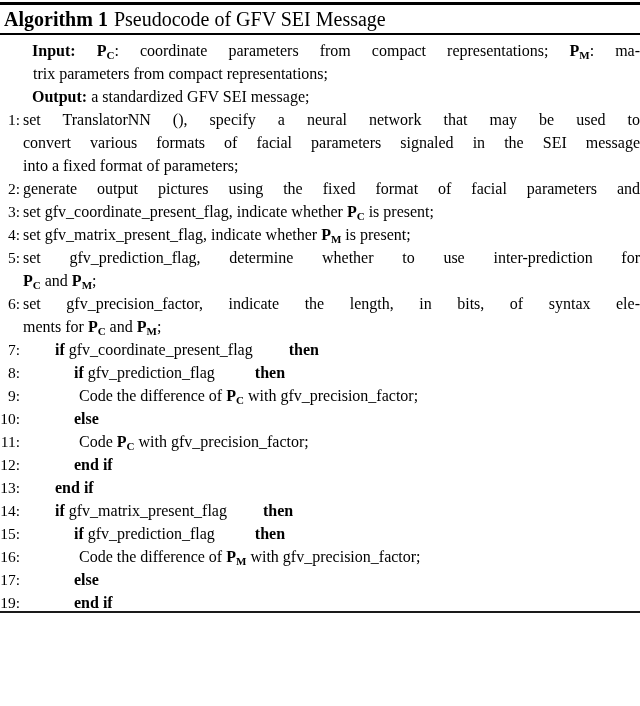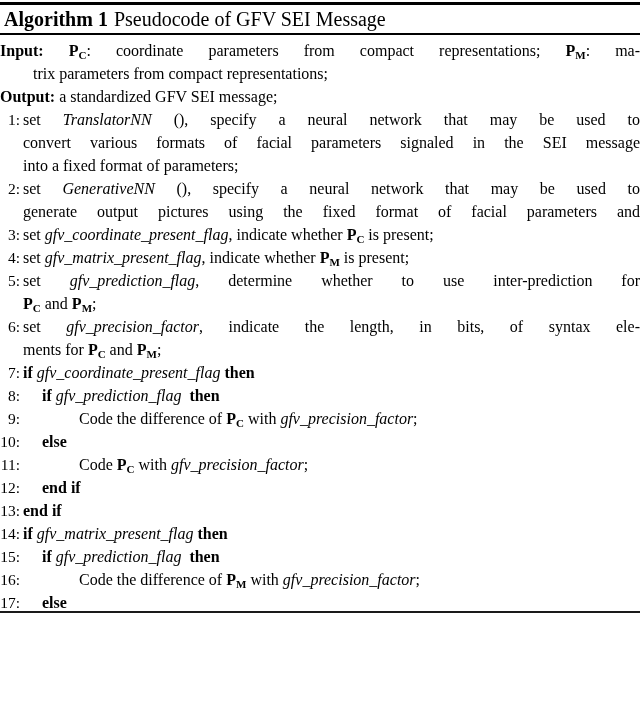--- a/index.html
+++ b/index.html
@@ -29,22 +29,22 @@
     width: 20px; text-align: right;
     font-size: 15.5px;
   }
   .lvl0 { padding-left: 23px; }
   .lvl1 { padding-left: 42px; }
   .lvl2 { padding-left: 79px; }
   .io   { padding-left: 33px; }
   .io .line:first-child { text-indent: -33px; }
   .line { }
   .line.fill { text-align: justify; text-align-last: justify; }
-  .s-b { font-weight: bold; }
-  .s-i { font-style: italic; }
+  .s-b { font-weight: bold; padding-left: 32px; }
+  .s-i { }
   .vec { font-weight: bold; }
   .vec sub { font-size: 11px; font-weight: bold; line-height: 0; vertical-align: -3px; }
 </style>
 </head>
 <body>
 
 <div class="page">
   <div class="rule rule-top"></div>
   <div class="titlebar">
     <span class="t-label">Algorithm 1</span><span>Pseudocode of GFV SEI Message</span>
@@ -59,21 +59,20 @@
         <div class="line"><span class="s-b">Output: </span><span class="s-r">a standardized GFV SEI message;</span></div>
       </div>
       <div class="entry lvl0">
         <span class="num">1:</span>
         <div class="line fill"><span class="s-r">set </span><span class="s-i">TranslatorNN</span><span class="s-r"> (), specify a neural network that may be used to</span></div>
         <div class="line fill"><span class="s-r">convert various formats of facial parameters signaled in the SEI message</span></div>
         <div class="line"><span class="s-r">into a fixed format of parameters;</span></div>
       </div>
       <div class="entry lvl0">
         <span class="num">2:</span>
-        <div class="line fill"><span class="s-r">set </span><span class="s-i">GenerativeNN</span><span class="s-r"> (), specify a neural network that may be used to</span></div>
         <div class="line fill"><span class="s-r">generate output pictures using the fixed format of facial parameters and</span></div>
       </div>
       <div class="entry lvl0">
         <span class="num">3:</span>
         <div class="line"><span class="s-r">set </span><span class="s-i">gfv_coordinate_present_flag</span><span class="s-r">, indicate whether </span><span class="vec">P<sub>C</sub></span><span class="s-r"> is present;</span></div>
       </div>
       <div class="entry lvl0">
         <span class="num">4:</span>
         <div class="line"><span class="s-r">set </span><span class="s-i">gfv_matrix_present_flag</span><span class="s-r">, indicate whether </span><span class="vec">P<sub>M</sub></span><span class="s-r"> is present;</span></div>
       </div>

